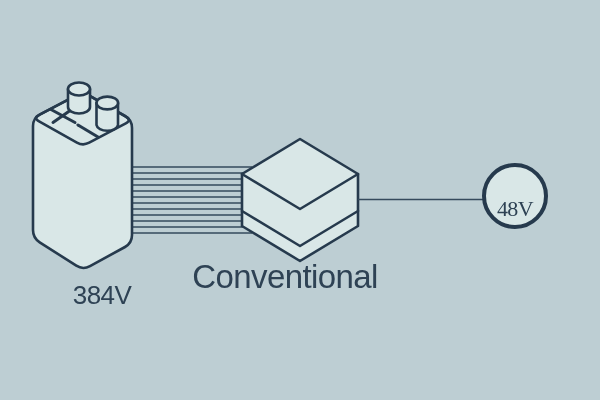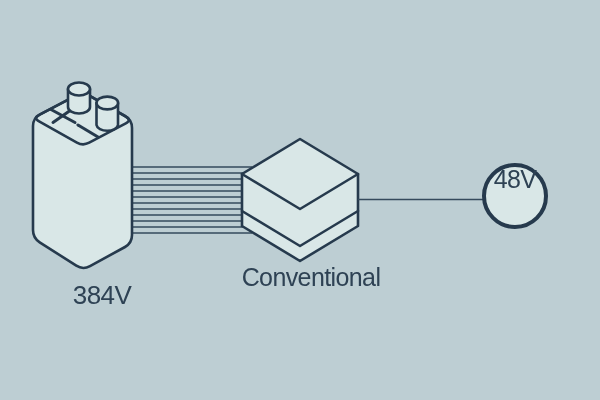--- a/index.html
+++ b/index.html
@@ -55,31 +55,32 @@
     text-align: center;
     letter-spacing: -0.6px;
   }
   #battery-label {
     left: 42px;
     top: 280px;
     width: 120px;
     font-size: 26px;
   }
   #converter-label {
-    left: 181px;
+    left: 155px;
     top: 264px;
     width: 260px;
-    font-size: 25px;
+    font-size: 33px;
     line-height: 26px;
   }
   #output-label {
     left: 465px;
-    top: 165px;
+    top: 196px;
     width: 100px;
-    font-size: 25px;
+    font-size: 22px;
+    font-family: Liberation Serif, serif;
   }
 </style>
 </head>
 <body>
 
 <div id="stage">
 
   <svg id="diagram-svg" width="600" height="400" viewBox="0 0 600 400">
 
     <g id="wires">

